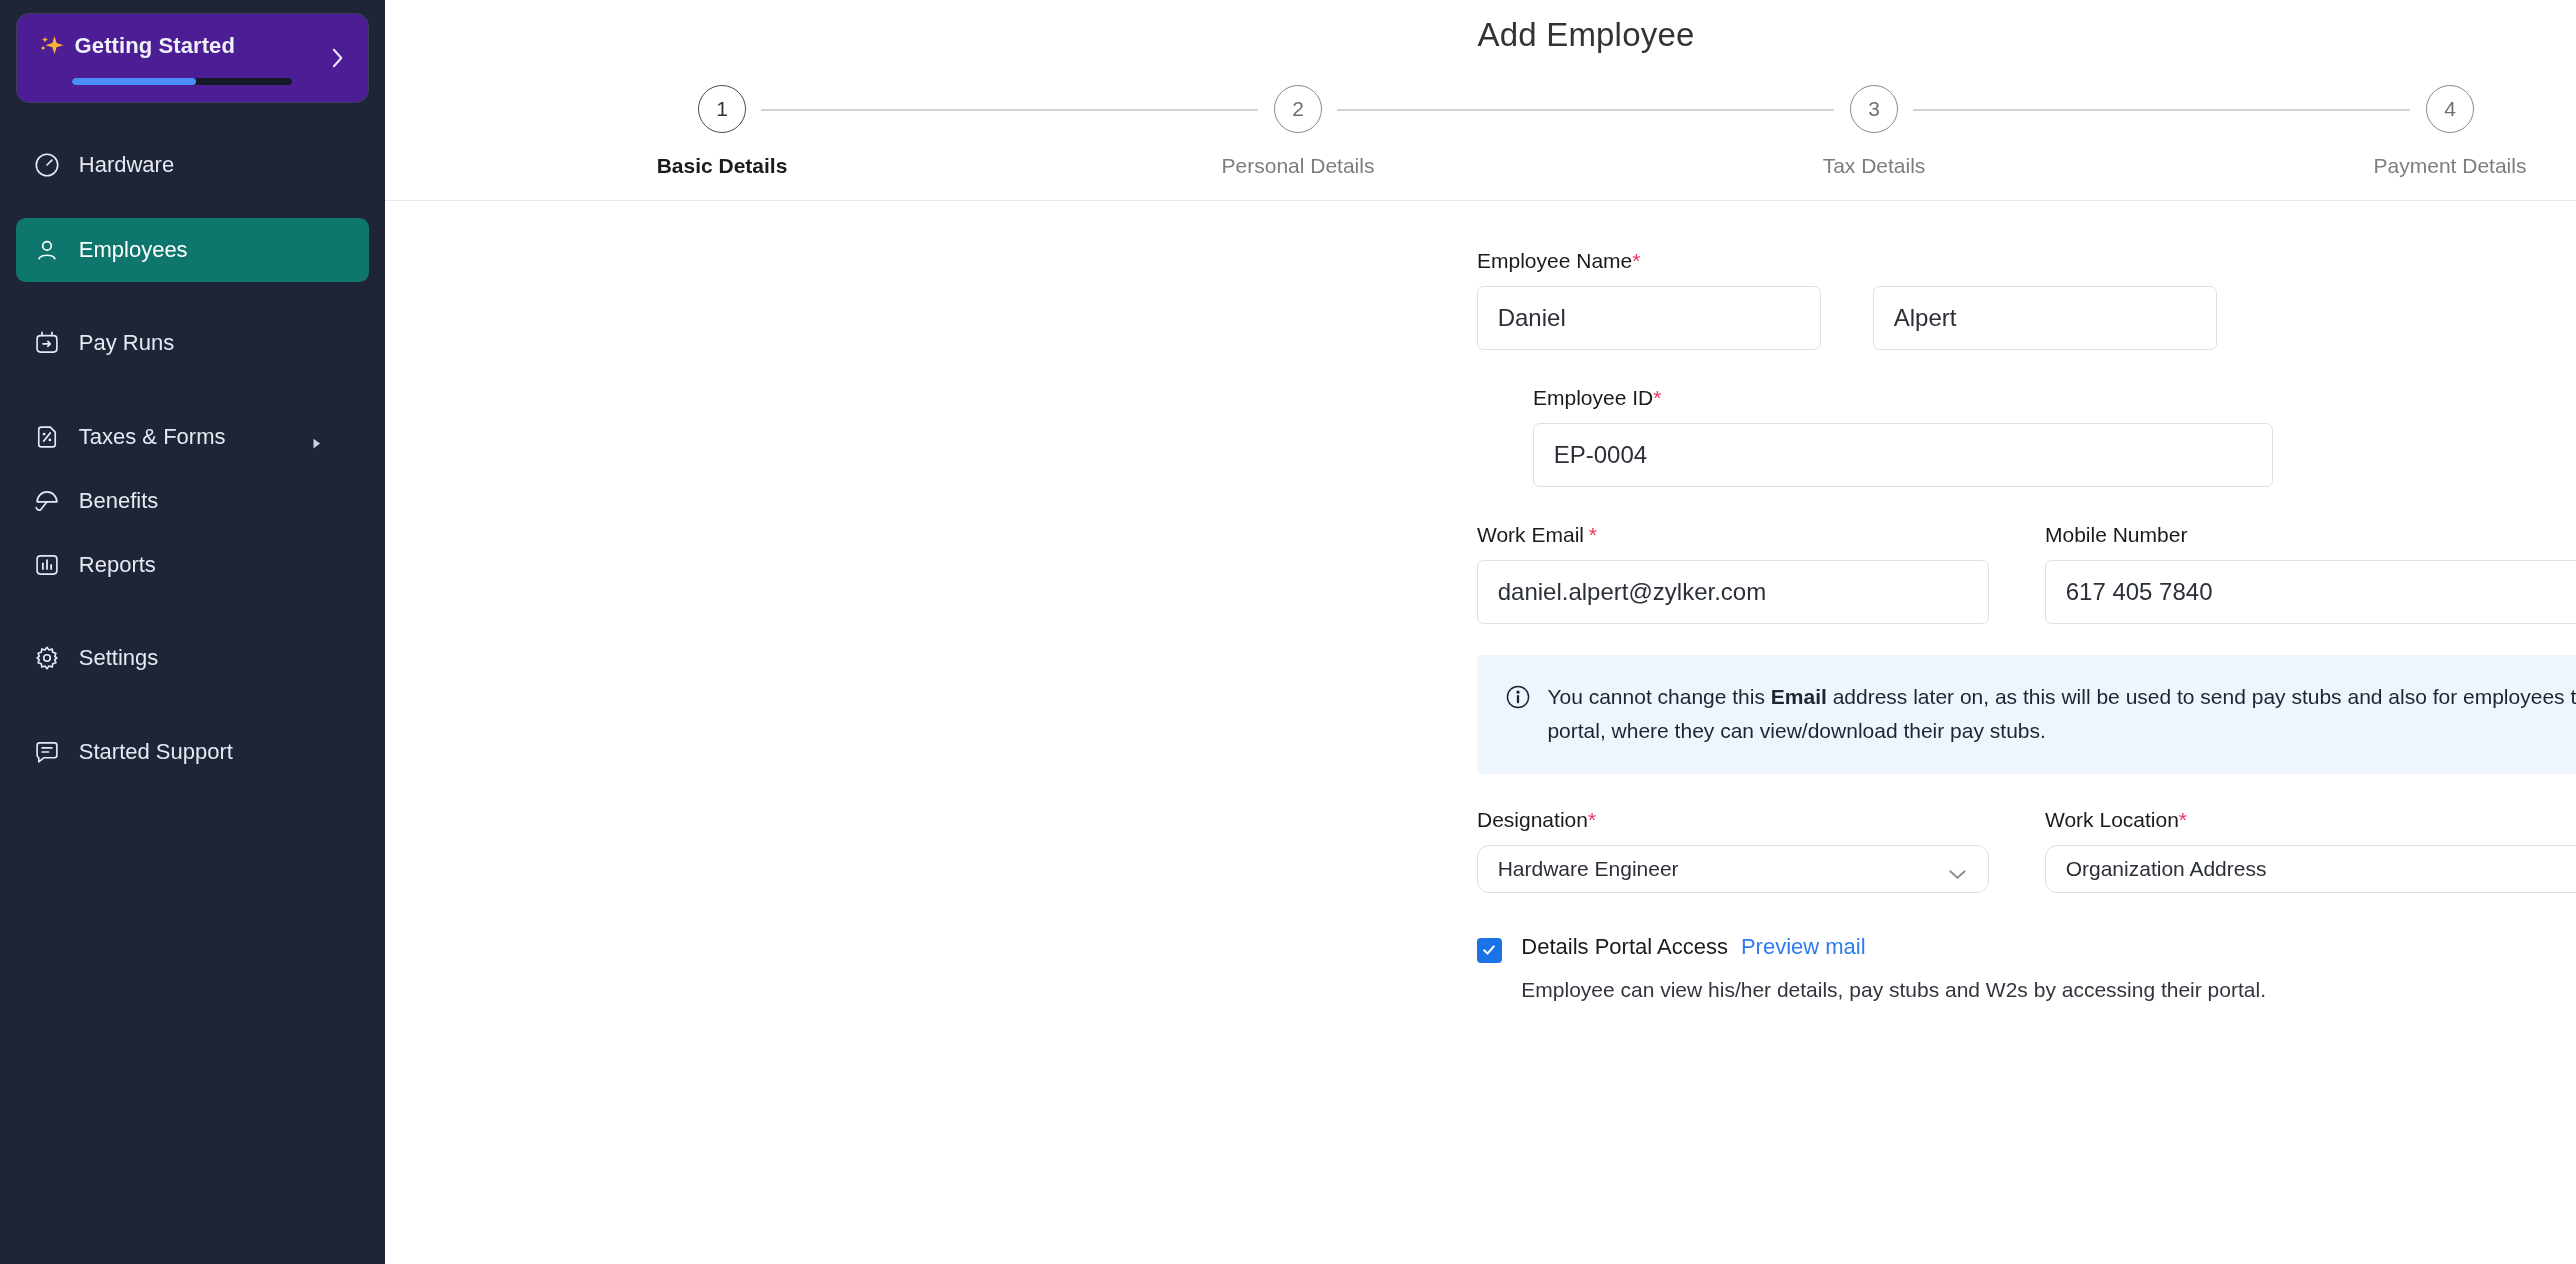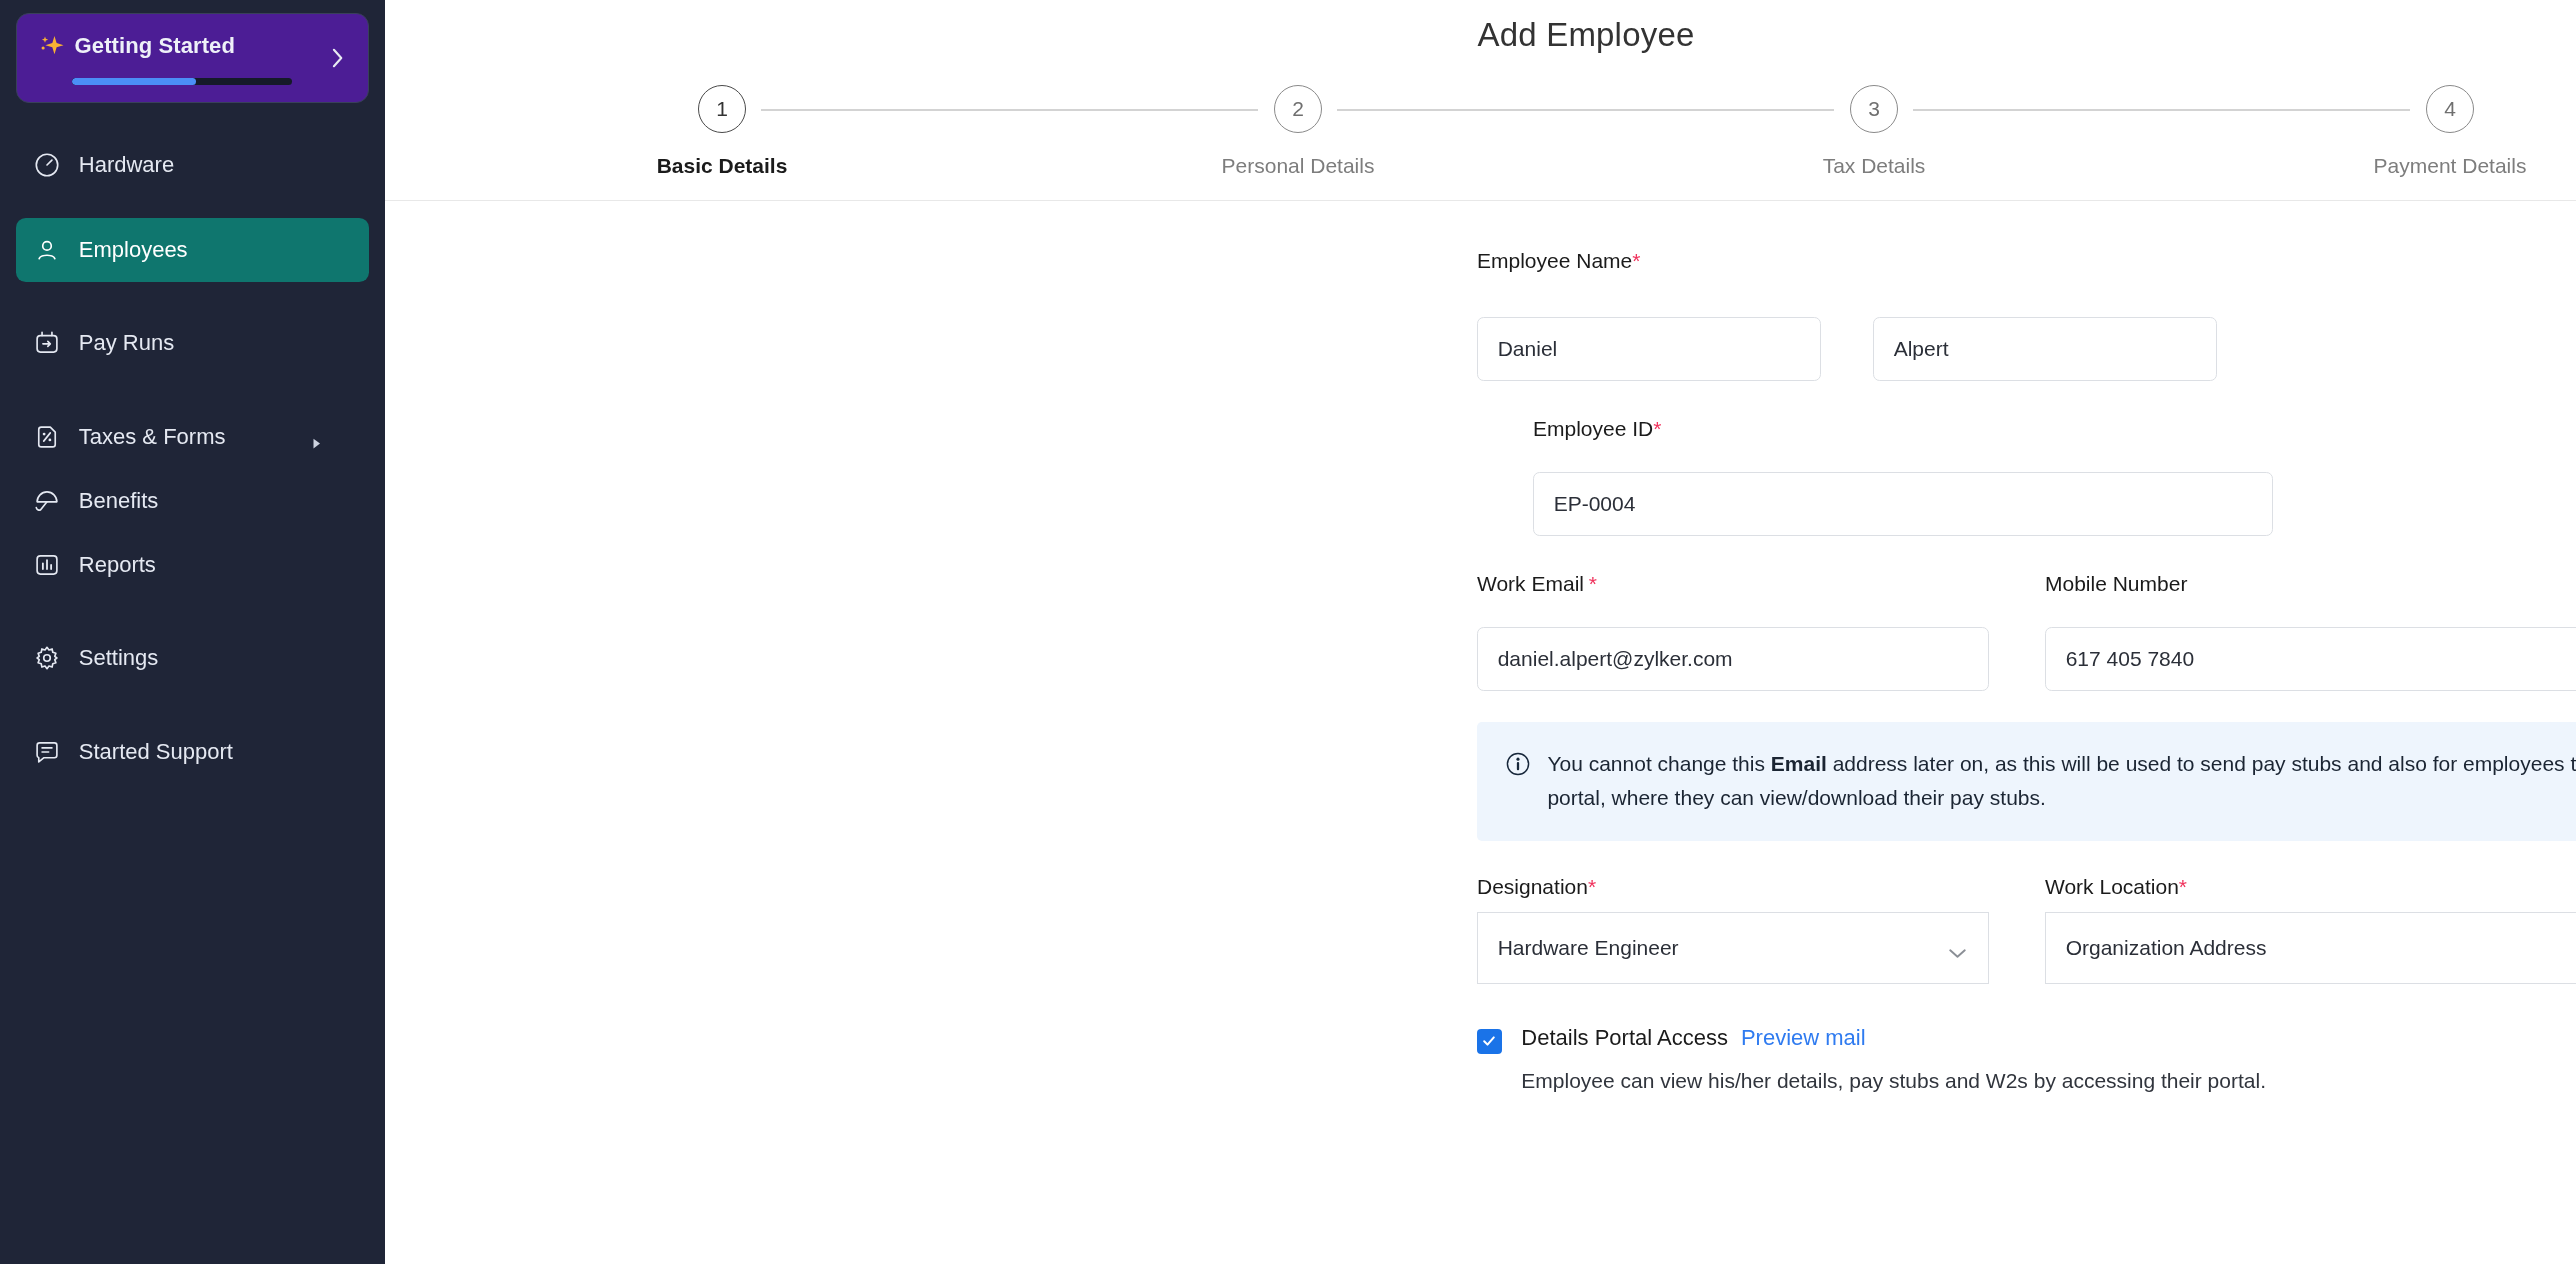--- a/index.html
+++ b/index.html
@@ -139,23 +139,22 @@
 
   .row { display: flex; }
   .input {
     height: 64px;
     border: 0.8px solid #dcdfe4;
     border-radius: 6.6px;
     background: #ffffff;
     display: flex;
     align-items: center;
     padding: 0 19.7px;
-    font-size: 21px;
+    font-size: 24px;
     color: #2b2f38;
-    margin-top: 31px;
   }
   .input.ph { color: #b9bec7; }
   .name-row .input { width: 344px; }
   .name-row .input + .input { margin-left: 52px; }
 
   .half { width: 512px; }
   .half2 { width: 740px; }
   .col-gap { margin-left: 56px; }
 
   .block { margin-top: 36px; }
@@ -173,23 +172,23 @@
   .notice-txt {
     margin-left: 16.4px;
     font-size: 21px;
     line-height: 1.62;
     color: #1b2533;
     max-width: 1230px;
   }
   .notice-txt b { font-weight: bold; }
 
   .select {
-    height: 72px;
+    height: 48px;
     border: 0.8px solid #dcdfe4;
-    border-radius: 0;
+    border-radius: 12px;
     background: #ffffff;
     display: flex;
     align-items: center;
     justify-content: space-between;
     padding: 0 19.7px;
     font-size: 21px;
     color: #2b2f38;
     cursor: pointer;
   }
   .chev-dn { width: 21px; height: 13px; flex: 0 0 21px; }

